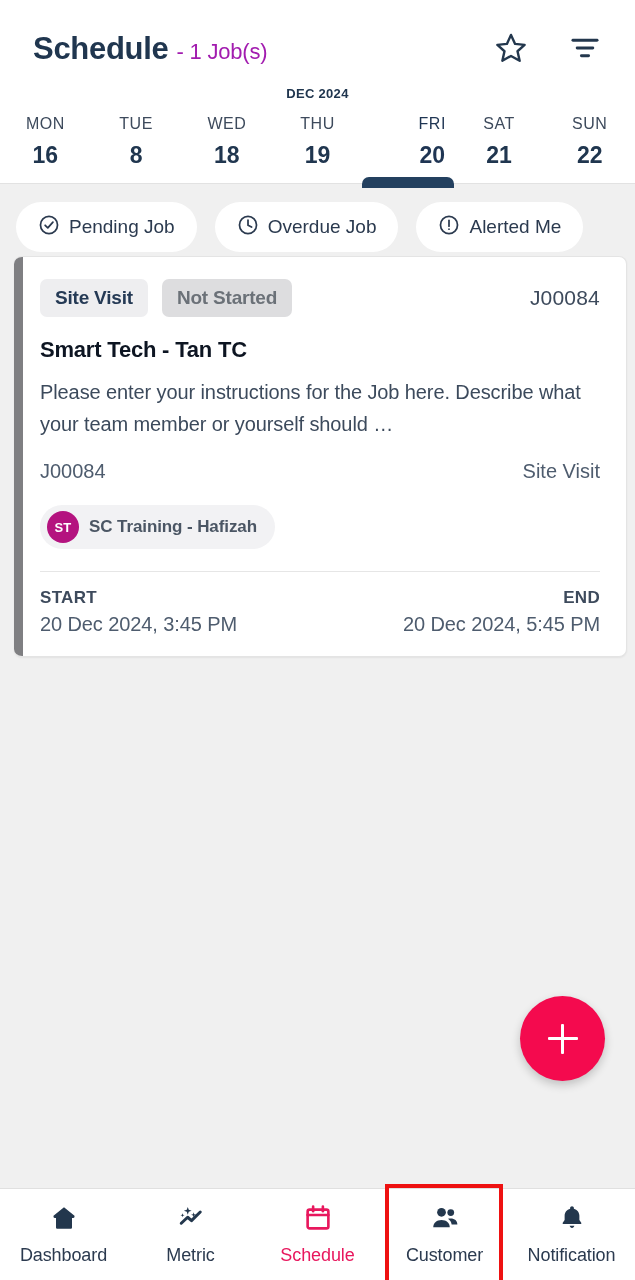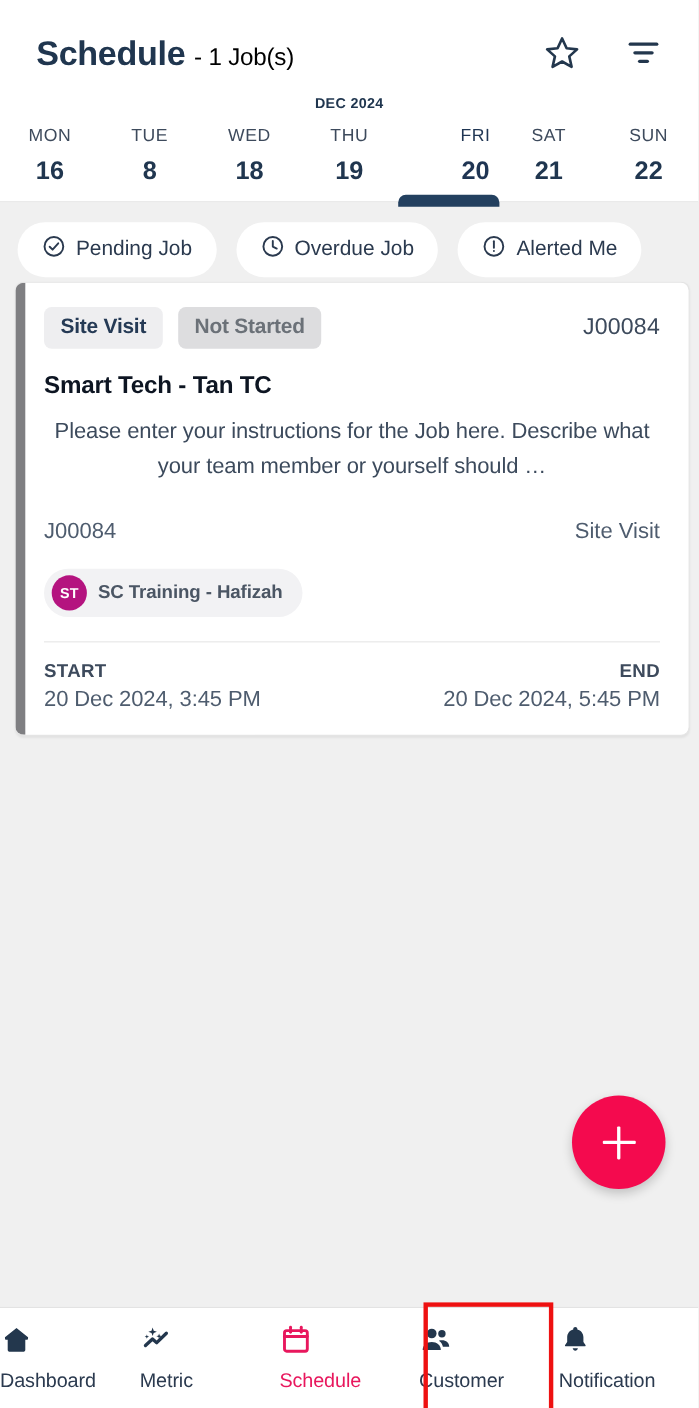--- a/index.html
+++ b/index.html
@@ -50,21 +50,21 @@
   .title-main {
     font-size: 31px;
     font-weight: bold;
     color: #20364f;
     letter-spacing: -0.3px;
   }
 
   .title-sub {
     font-size: 22px;
     font-weight: 400;
-    color: #000000;
+    color: #a21caf;
     letter-spacing: -0.2px;
   }
 
   .header-actions {
     display: flex;
     align-items: center;
     gap: 38px;
     padding-right: 6px;
   }
 
@@ -230,23 +230,22 @@
     font-weight: bold;
     color: #0d1522;
     margin-bottom: 14px;
     letter-spacing: -0.2px;
   }
 
   .job-desc {
     font-size: 20px;
     line-height: 1.58;
     color: #3c4a5c;
-    margin-bottom: 32px;
+    margin-bottom: 20px;
     letter-spacing: -0.1px;
-    text-align: center;
   }
 
   .meta-row {
     display: flex;
     justify-content: space-between;
     align-items: baseline;
     font-size: 20px;
     color: #4e5c6e;
     margin-bottom: 22px;
   }
@@ -344,21 +343,21 @@
     display: flex;
     align-items: stretch;
     position: relative;
     z-index: 3;
   }
 
   .nav-item {
     flex: 1 1 0;
     display: flex;
     flex-direction: column;
-    align-items: flex-start;
+    align-items: center;
     justify-content: center;
     gap: 9px;
     cursor: pointer;
     position: relative;
     background: none;
     border: none;
     font-family: inherit;
   }
 
   .nav-label {

